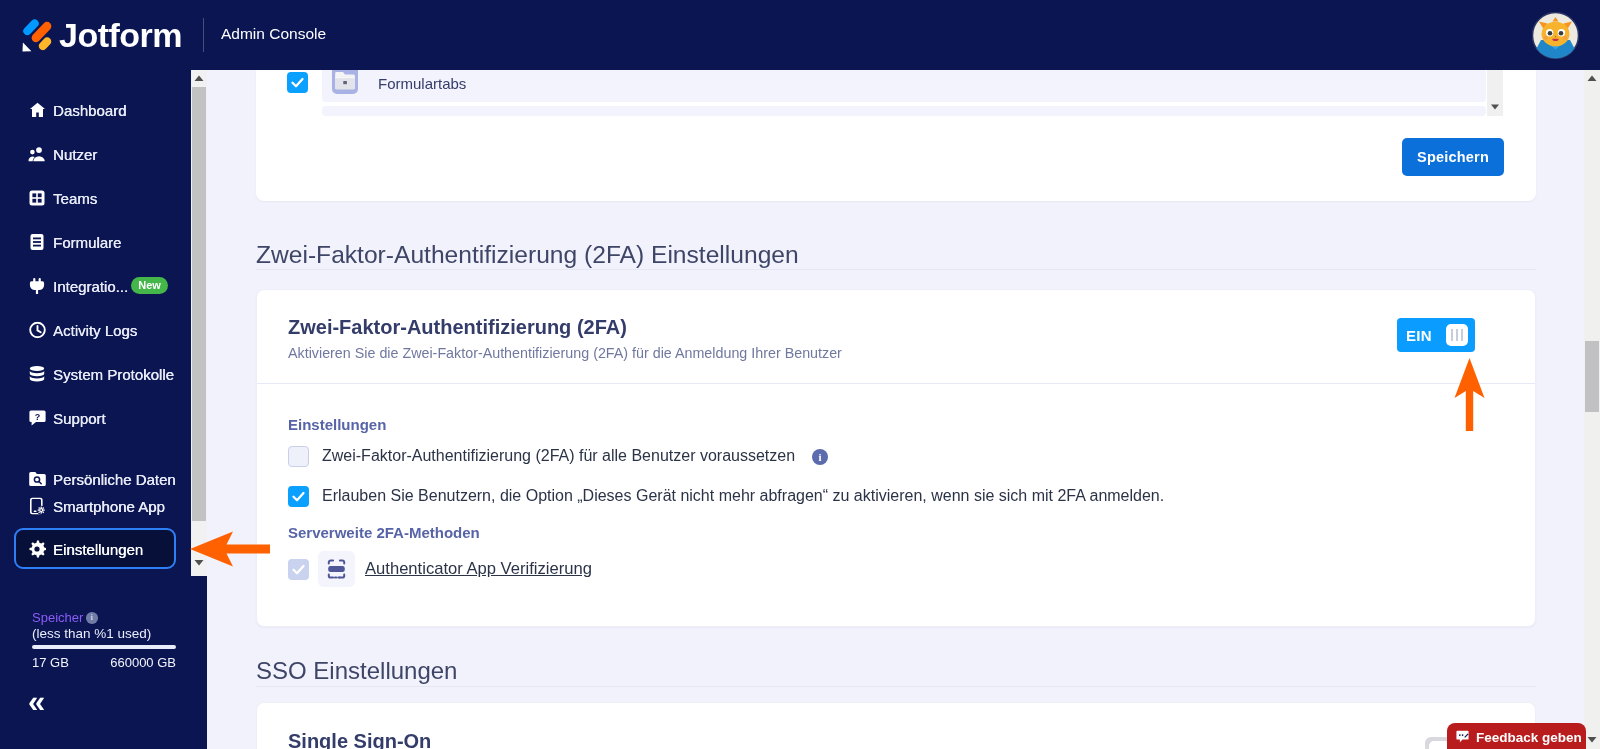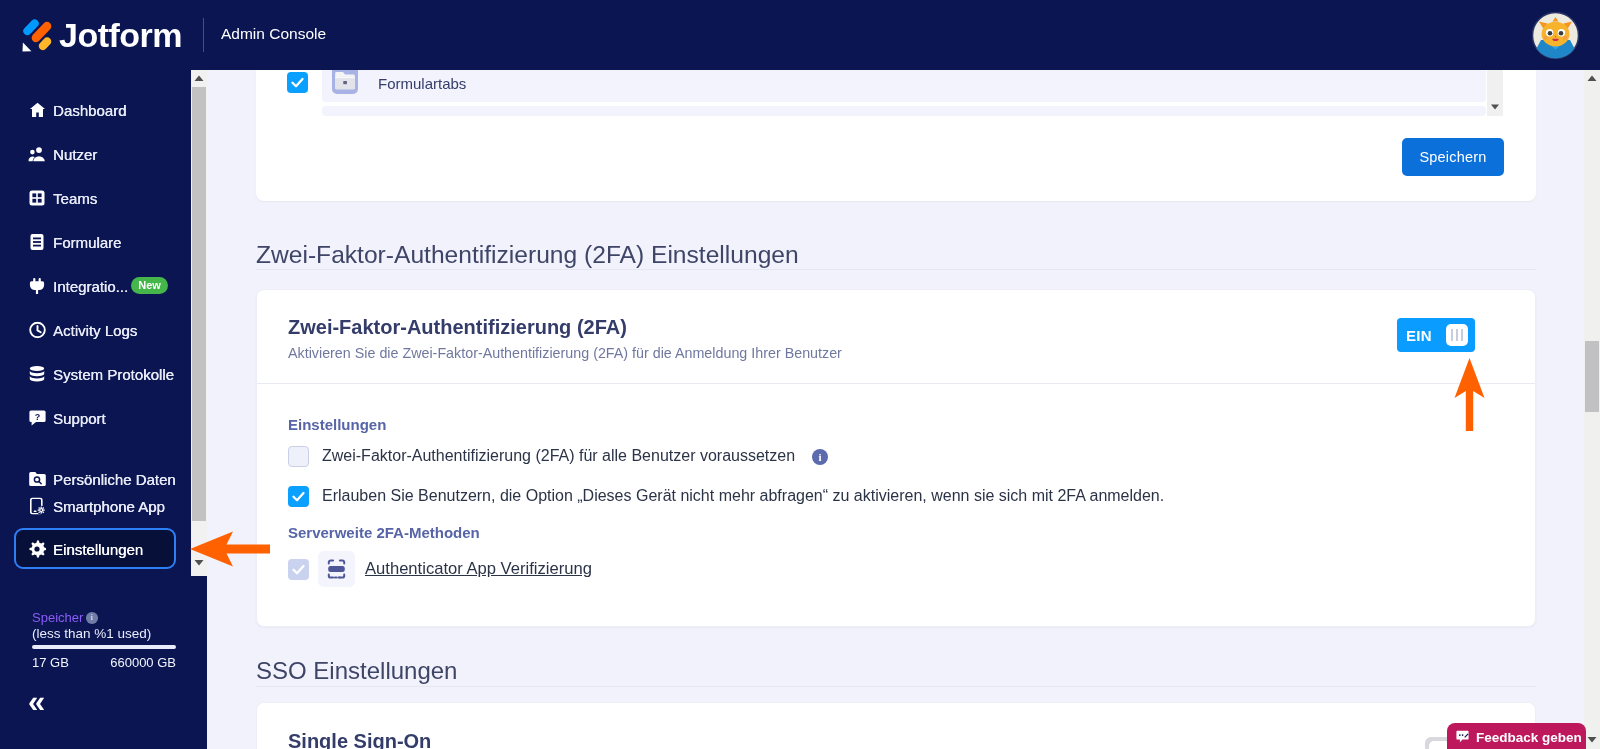--- a/index.html
+++ b/index.html
@@ -36,21 +36,21 @@
     </svg>
   </div>
   <div class="abs" style="left:122px; top:5px; font-size:15px; color:#343C6A;">Formulartabs</div>
 
   <div class="abs" style="left:1231px; top:0; width:16px; height:46px; background:#F0F0F0;">
     <svg class="abs" style="left:3px; top:33px;" width="10" height="8" viewBox="0 0 10 8">
         <path d="M1 1.5 L9 1.5 L5 6.5 Z" fill="#505050"></path>
       </svg>
   </div>
 
-  <div class="abs" style="left:1146px; top:68px; width:102px; height:38px; background:#0C70DB; border-radius:5px; color:#fff; font-weight:normal; font-size:14.5px; text-align:center; line-height:38px;letter-spacing:0.2px;">Speichern</div>
+  <div class="abs" style="left:1146px; top:68px; width:102px; height:38px; background:#0C70DB; border-radius:5px; color:#fff; font-weight:bold; font-size:14.5px; text-align:center; line-height:38px;letter-spacing:0.2px;">Speichern</div>
 </div>
 
 <div class="abs" style="left:256px; top:241px; font-size:24.6px; color:#3E4566;">Zwei-Faktor-Authentifizierung (2FA) Einstellungen</div>
 <div class="abs" style="left:256px; top:269px; width:1280px; height:1px; background:#E5E7F2;"></div>
 
 <div class="abs" style="left:256px; top:289px; width:1280px; height:338px; background:#fff; border:1px solid #EDEEF8; border-radius:8px; box-shadow:0 1px 2px rgba(50,60,110,0.05);">
   <div class="abs" style="left:31px; top:26px; font-size:20px; font-weight:bold; color:#343C6A;">Zwei-Faktor-Authentifizierung (2FA)</div>
   <div class="abs" style="left:31px; top:55px; font-size:14.3px; color:#7078A0;">Aktivieren Sie die Zwei-Faktor-Authentifizierung (2FA) für die Anmeldung Ihrer Benutzer</div>
 
   <div class="abs" style="left:1140px; top:28px; width:78px; height:34px; background:#0A9DFF; border-radius:4px;">
@@ -295,21 +295,21 @@
 <div class="abs" style="left:1584px; top:70px; width:16px; height:679px; background:#F0F0EF;">
   <svg class="abs" style="left:3px; top:5px;" width="10" height="7" viewBox="0 0 10 7">
       <path d="M5 0.5 L9.5 6 L0.5 6 Z" fill="#505050"></path>
     </svg>
   <div class="abs" style="left:1px; top:271px; width:14px; height:71px; background:#C1C1C3;"></div>
   <svg class="abs" style="left:3px; top:666px;" width="10" height="7" viewBox="0 0 10 7">
       <path d="M0.5 1 L9.5 1 L5 6.5 Z" fill="#505050"></path>
     </svg>
 </div>
 
-<div class="abs" style="left:1447px; top:723px; width:139px; height:26px; background:#be185d; border-radius:8px 8px 0 0;">
+<div class="abs" style="left:1447px; top:723px; width:139px; height:26px; background:#b91c1c; border-radius:8px 8px 0 0;">
   <svg class="abs" style="left:9px; top:6.5px;" width="13" height="13" viewBox="0 0 15 14">
     <path d="M1.5 0.5 h12 a1 1 0 0 1 1 1 v8 a1 1 0 0 1 -1 1 h-6 l-3 3 v-3 h-3 a1 1 0 0 1 -1 -1 v-8 a1 1 0 0 1 1 -1 z" fill="#fff"></path>
     <circle cx="4.4" cy="5.4" r="1" fill="#0A1551"></circle>
     <circle cx="7.6" cy="5.4" r="1" fill="#0A1551"></circle>
     <path d="M9.5 7.5 l4 -4 l1 1 l-4 4 z" fill="#0A1551"></path>
   </svg>
   <div class="abs" style="left:29px; top:6.5px; font-size:13.5px; font-weight:bold; color:#fff;">Feedback geben</div>
 </div>
 
 <svg class="abs" style="left:186px; top:528px;" width="90" height="42" viewBox="0 0 90 42">

